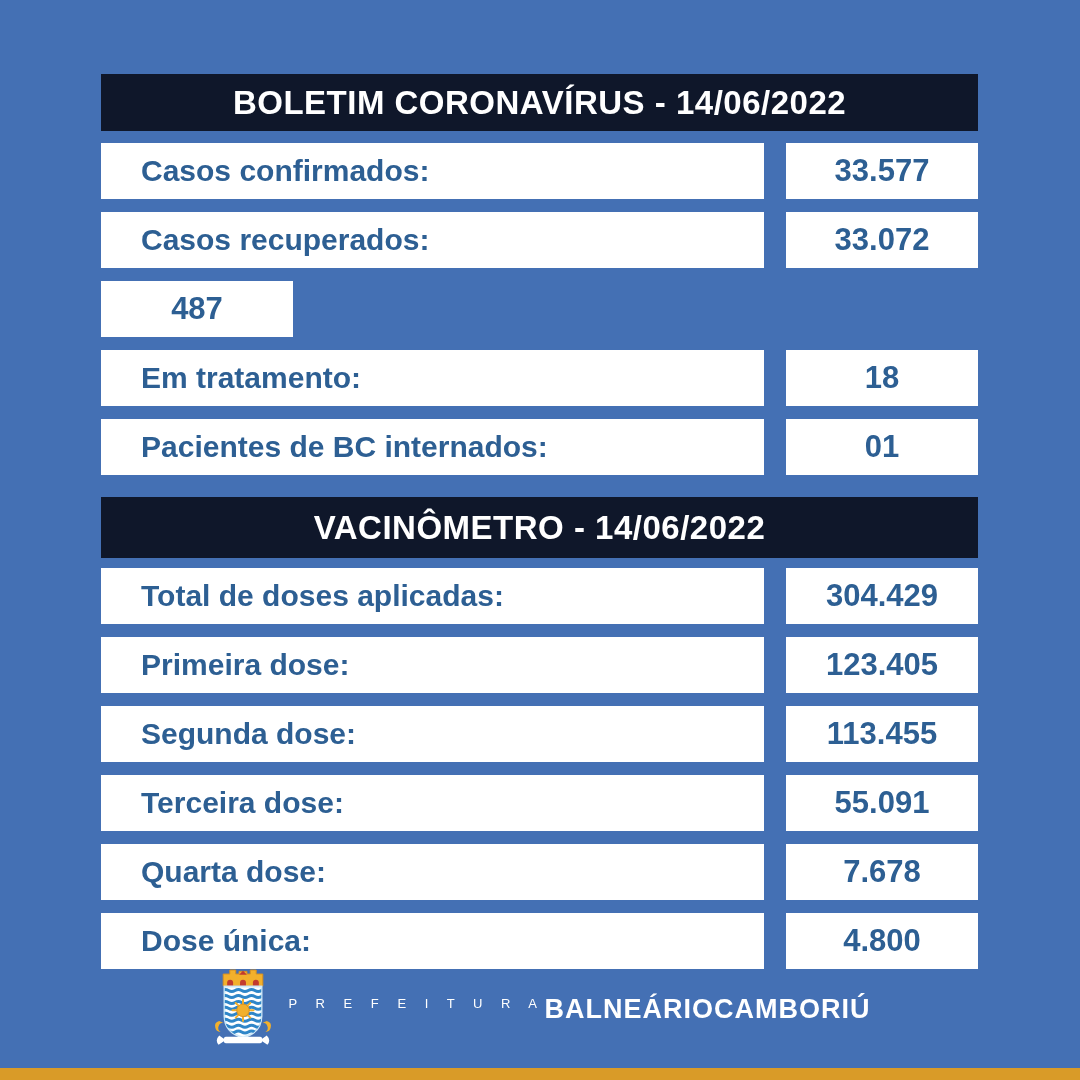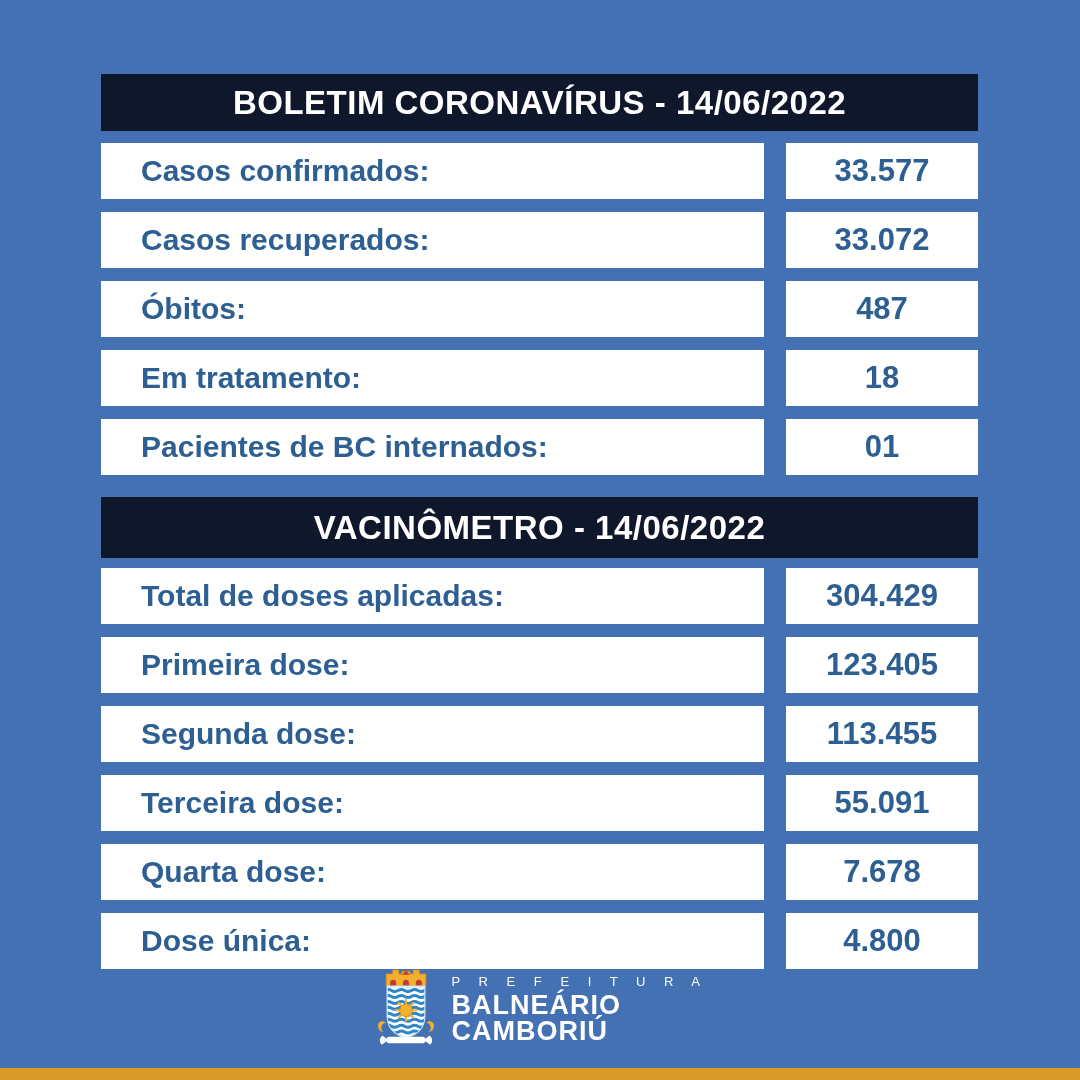--- a/index.html
+++ b/index.html
@@ -87,21 +87,21 @@
     gap: 13px;
   }
   .crest {
     width: 66px;
     height: 90px;
     flex: 0 0 auto;
   }
   .org {
     color: #ffffff;
     display: flex;
-    flex-direction: column;
+    flex-direction: row;
     justify-content: center;
   }
   .org-line1 {
     font-size: 13px;
     font-weight: 400;
     letter-spacing: 7.5px;
     margin-bottom: 3px;
     white-space: nowrap;
   }
   .org-line2, .org-line3 {
@@ -143,23 +143,20 @@
     <div class="row">
       <div class="label-box">
         <span>Casos recuperados:</span>
       </div>
       <div class="value-box">
         <span>33.072</span>
       </div>
     </div>
 
     <div class="row">
-      <div class="label-box">
-        <span>Óbitos:</span>
-      </div>
       <div class="value-box">
         <span>487</span>
       </div>
     </div>
 
     <div class="row">
       <div class="label-box">
         <span>Em tratamento:</span>
       </div>
       <div class="value-box">

